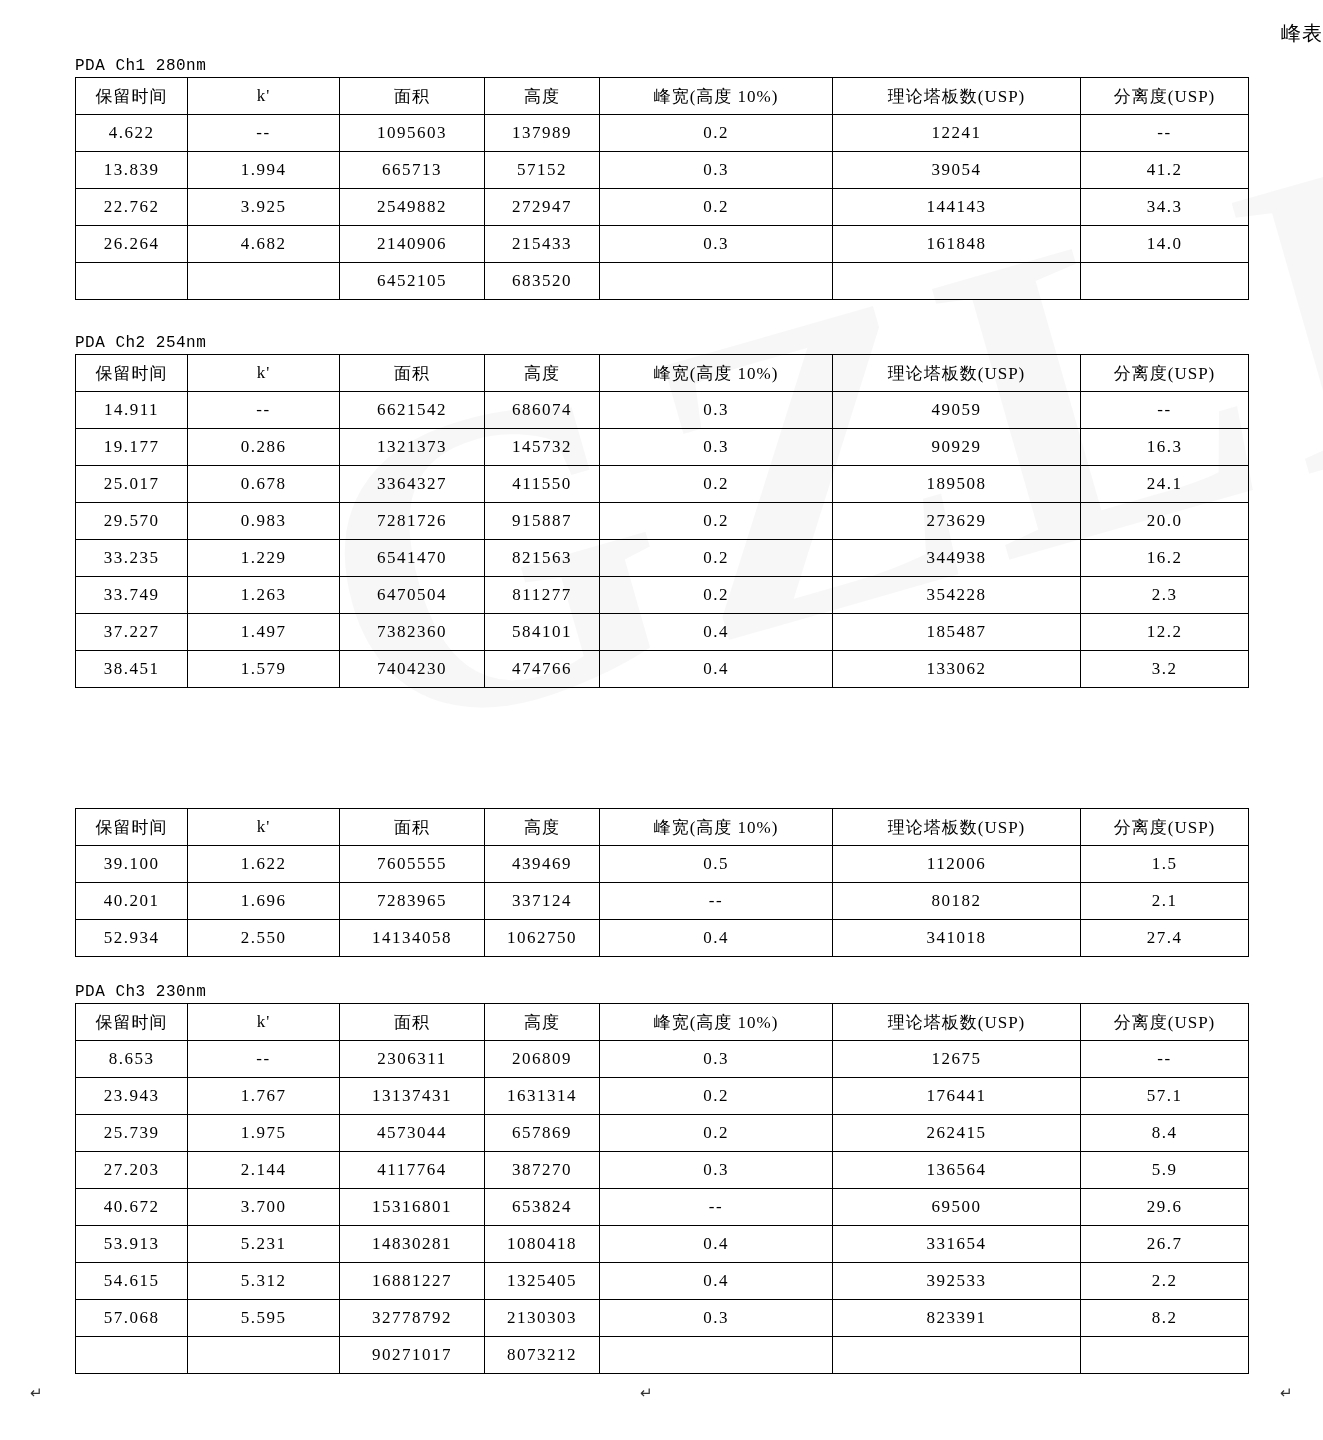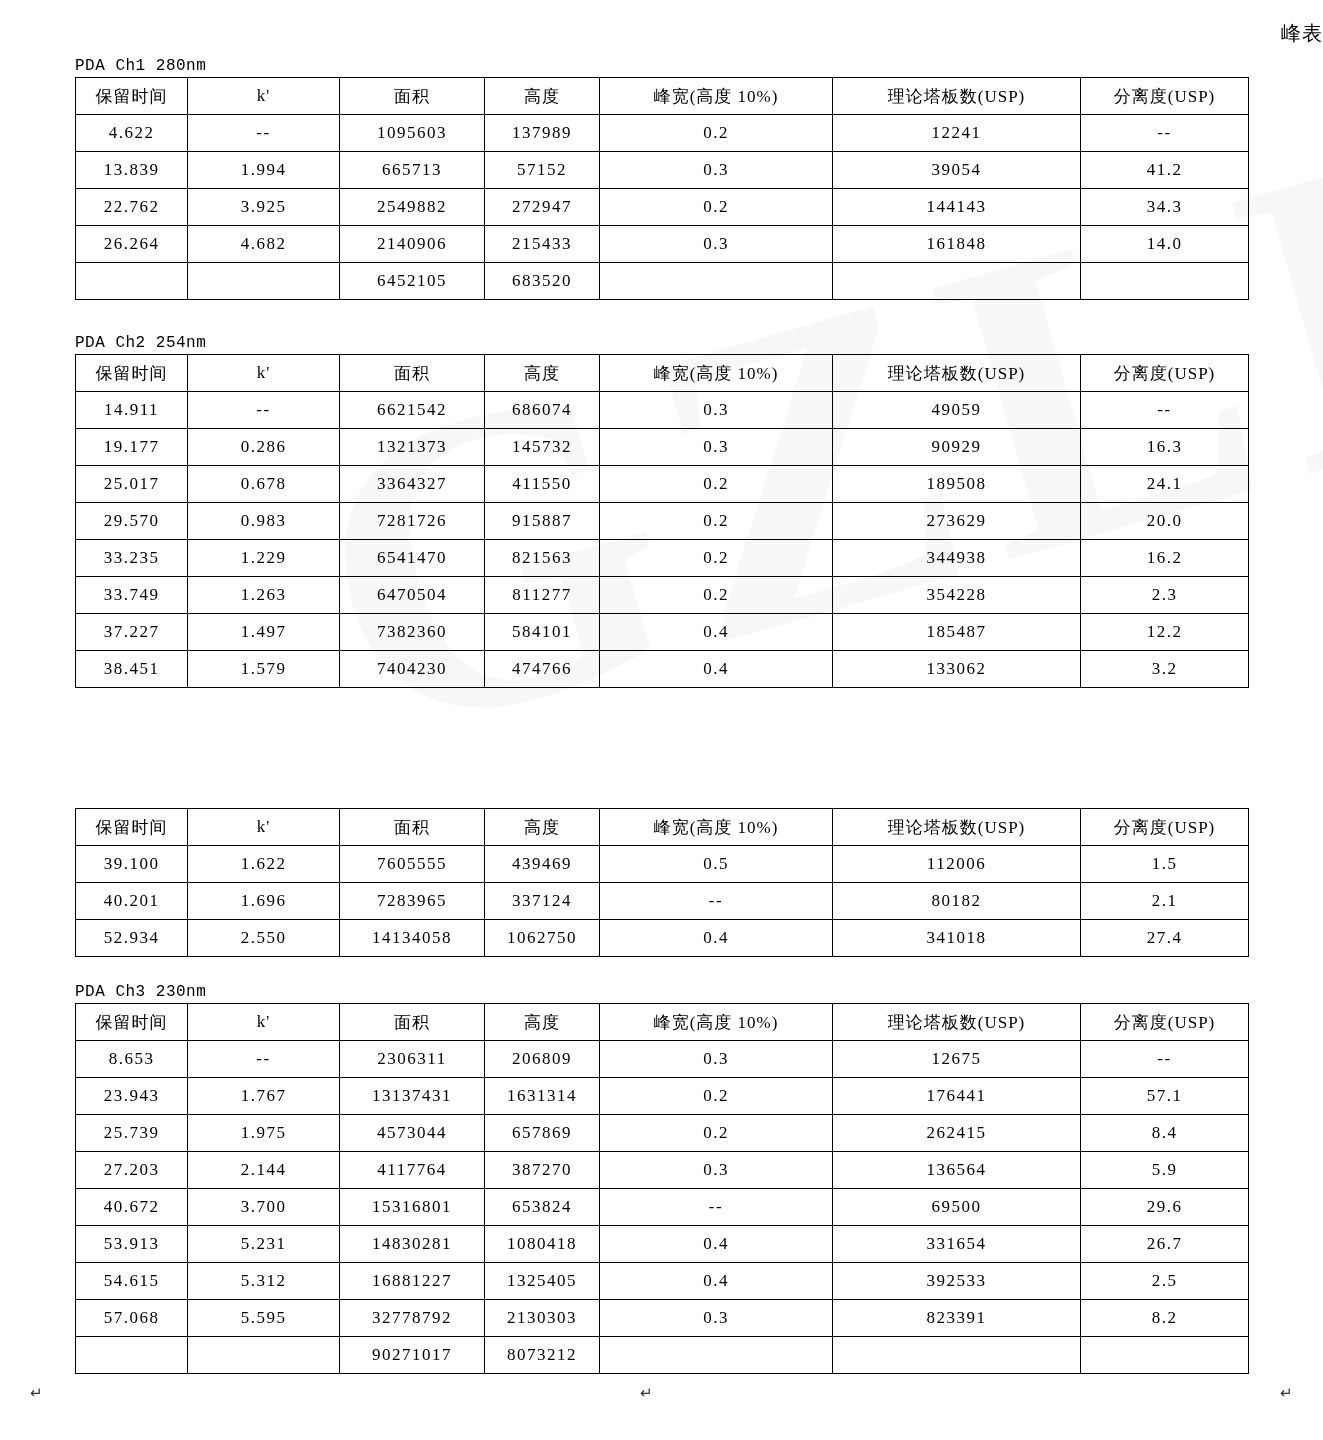--- a/index.html
+++ b/index.html
@@ -430,21 +430,21 @@
             <td class="num">331654</td>
             <td class="num">26.7</td>
           </tr>
           <tr>
             <td class="num">54.615</td>
             <td class="num">5.312</td>
             <td class="num">16881227</td>
             <td class="num">1325405</td>
             <td class="num">0.4</td>
             <td class="num">392533</td>
-            <td class="num">2.5</td>
+            <td class="num">2.2</td>
           </tr>
           <tr>
             <td class="num">57.068</td>
             <td class="num">5.595</td>
             <td class="num">32778792</td>
             <td class="num">2130303</td>
             <td class="num">0.3</td>
             <td class="num">823391</td>
             <td class="num">8.2</td>
           </tr>

